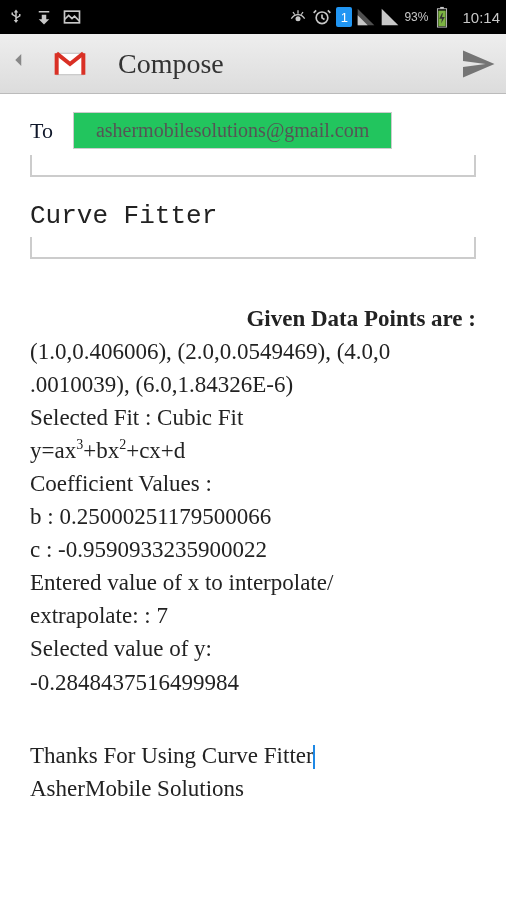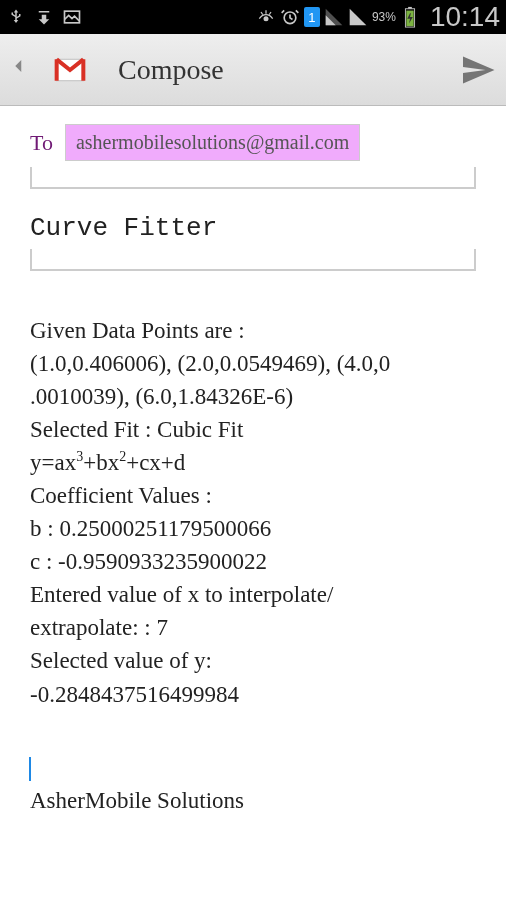--- a/index.html
+++ b/index.html
@@ -16,57 +16,57 @@
       color: #c8c8c8;
       display: flex;
       align-items: center;
       padding: 0 6px;
       font-family: sans-serif;
       font-size: 16px;
     }
     .status-left { display: flex; gap: 8px; align-items: center; }
     .status-right { margin-left: auto; display: flex; gap: 4px; align-items: center; }
     .status-icon { width: 20px; height: 20px; display: inline-flex; align-items: center; justify-content: center; }
-    .time { font-size: 28px; margin-left: 6px; }
+    .time { font-size: 15px; margin-left: 6px; }
     .battery-pct { font-size: 12px; }
     .app-bar {
-      height: 72px;
+      height: 60px;
       background: linear-gradient(to bottom, #eeeeee, #dcdcdc);
       border-bottom: 1px solid #bbb;
       display: flex;
       align-items: center;
       padding: 0 10px;
       gap: 22px;
     }
     .back-chevron { font-size: 28px; color: #666; margin-right: 4px; }
     .gmail-icon { width: 32px; height: 32px; margin-right: 10px; }
     .app-title { font-size: 28px; color: #333; font-family: 'Comic Sans MS', cursive; }
     .send-btn { margin-left: auto; width: 36px; height: 36px; }
     .compose-area { padding: 18px 30px 0 30px; }
     .to-row { display: flex; align-items: center; margin-bottom: 6px; }
-    .to-label { font-size: 22px; color: #701a75; margin-right: 12px; font-family: 'Comic Sans MS', cursive; }
+    .to-label { font-size: 22px; color: #0f172a; margin-right: 20px; font-family: 'Comic Sans MS', cursive; }
     .to-field {
       flex: 0 0 auto;
-      background: #f0abfc;
+      background: #22c55e;
       border: 1px solid #ccc;
-      padding: 6px 10px;
+      padding: 6px 22px;
       font-size: 20px;
       color: #555;
       font-family: 'Comic Sans MS', cursive;
     }
     .field-underline { height: 22px; border: 2px solid #ccc; border-top: none; margin: 0 0 24px 0; }
     .subject-row { font-size: 26px; color: #222; margin-bottom: 6px; font-family: Liberation Mono, monospace; }
     .body-text {
       font-size: 23px;
       color: #222;
       font-family: 'Comic Sans MS', cursive;
       line-height: 1.35;
       padding-top: 20px;
     }
-    .body-text .heading { font-weight: normal; }
+    .body-text .heading { font-weight: bold; text-align: right; }
     .body-text p { margin-bottom: 2px; }
     .equation sup { font-size: 14px; vertical-align: super; }
     .cursor-mark {
       border-right: 2px solid #1e88e5;
       display: inline-block;
       height: 24px;
       vertical-align: middle;
       margin-left: -1px;
     }
     .gap { height: 40px; }
@@ -169,17 +169,17 @@
     <p>Selected Fit : Cubic Fit</p>
     <p class="equation">y=ax<sup>3</sup>+bx<sup>2</sup>+cx+d</p>
     <p>Coefficient Values :</p>
     <p>b : 0.25000251179500066</p>
     <p>c : -0.9590933235900022</p>
     <p>Entered value of x to interpolate/</p>
     <p>extrapolate: : 7</p>
     <p>Selected value of y:</p>
     <p>-0.2848437516499984</p>
     <div class="gap"></div>
-    <p><span class="cursor-mark"></span></p>
+    <p><span>Thanks For Using Curve Fitter</span><span class="cursor-mark"></span></p>
     <p>AsherMobile Solutions</p>
 
   </div>
 </div>
 
 </body></html>

